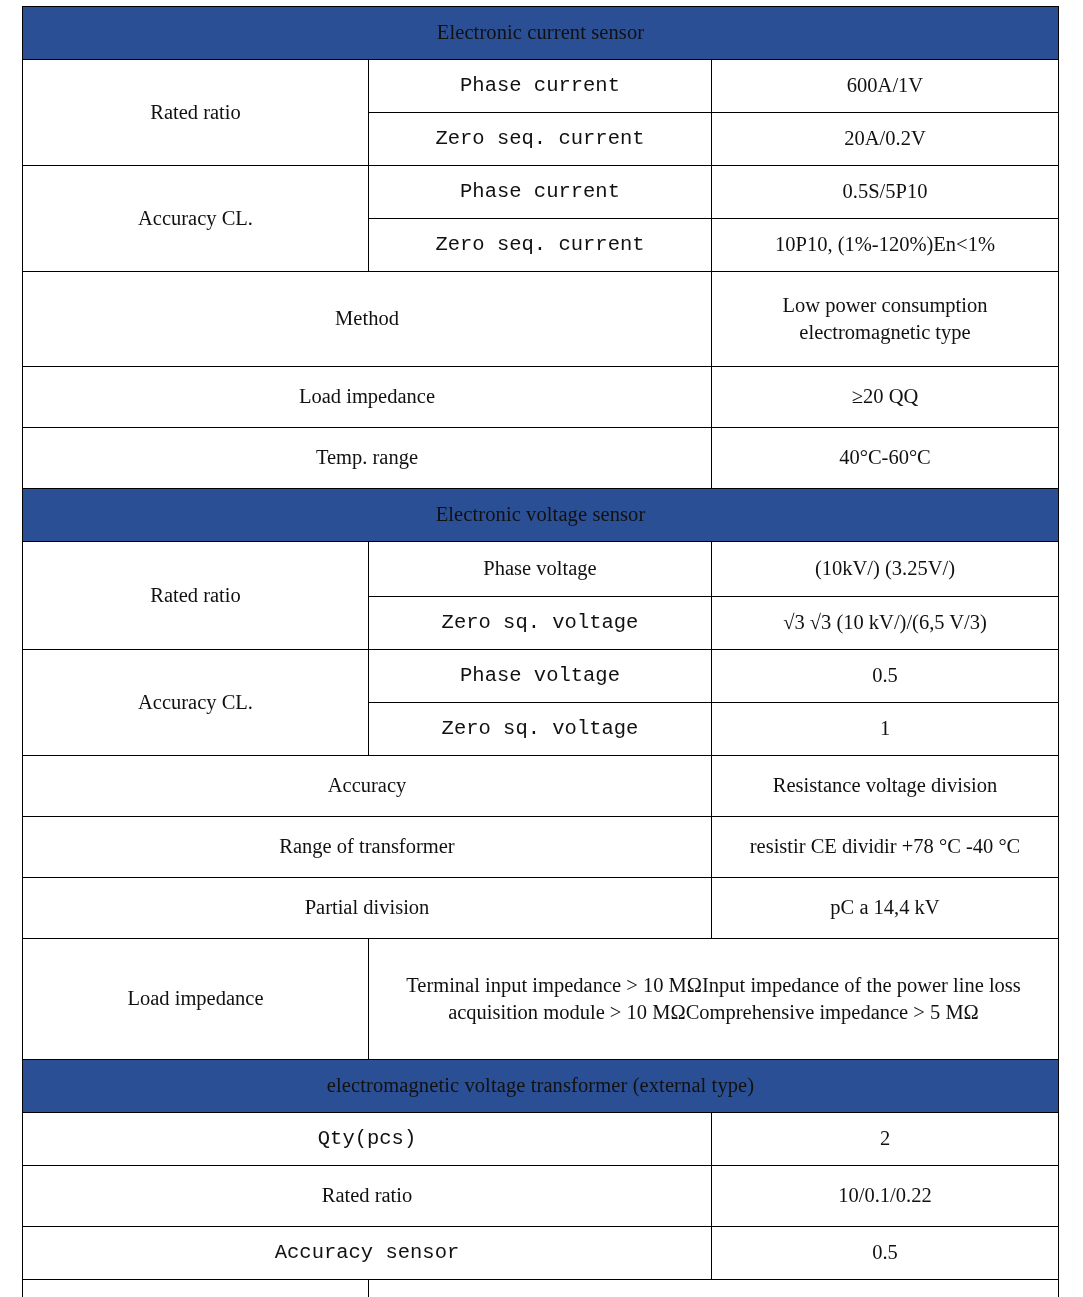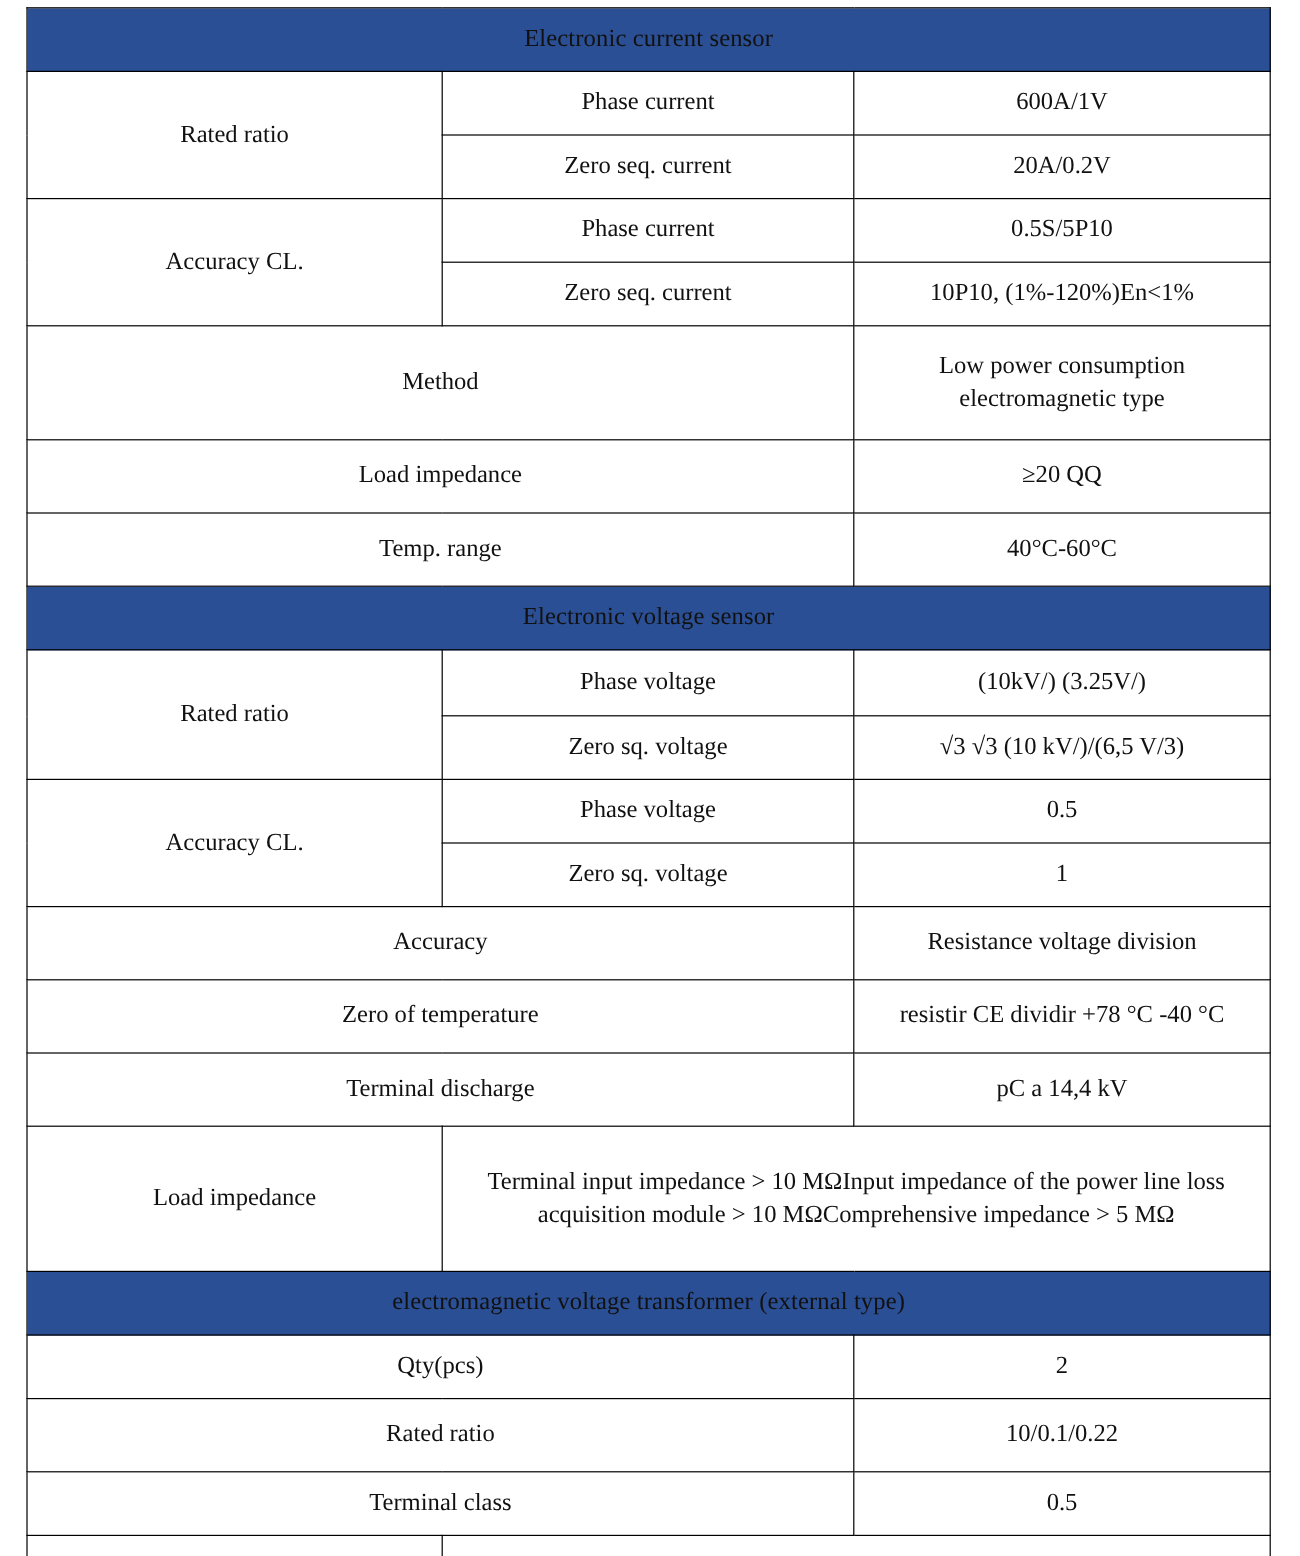--- a/index.html
+++ b/index.html
@@ -47,21 +47,21 @@
   }
   td.rowhead {
     
   }
   td.sub {
     
   }
   td.val {
     
   }
-  .tall-1 { height: 44px; }
+  .tall-1 { height: 44px; font-family: Liberation Mono, monospace; }
   .tall-2 { height: 46px; }
   .tall-3 { height: 86px; }
   .tall-4 { height: 52px; }
   .tall-5 { height: 112px; }
   .tall-6 { height: 146px; }
   .nowrapcell { white-space: nowrap; }
   .multiline { white-space: pre-line; }
   .sqrt-pair { letter-spacing: 0px; }
   col.c1 { width: 346px; }
   col.c2 { width: 343px; }
@@ -147,26 +147,26 @@
         <td class="sub tall-1">Zero sq. voltage</td>
         <td class="val">1</td>
       </tr>
 
       <tr>
         <td class="rowhead tall-4" colspan="2">Accuracy</td>
         <td class="val">Resistance voltage division</td>
       </tr>
 
       <tr>
-        <td class="rowhead tall-4" colspan="2">Zero of temperature</td>
+        <td class="rowhead tall-4" colspan="2">Range of transformer</td>
         <td class="val nowrapcell">resistir CE dividir +78 °C -40 °C</td>
       </tr>
 
       <tr>
-        <td class="rowhead tall-4" colspan="2">Terminal discharge</td>
+        <td class="rowhead tall-4" colspan="2">Partial division</td>
         <td class="val">pC a 14,4 kV</td>
       </tr>
 
       <tr>
         <td class="rowhead tall-5">Load impedance</td>
         <td class="val" colspan="2">Terminal input impedance &gt; 10 MΩInput impedance of the power line loss acquisition module &gt; 10 MΩComprehensive impedance &gt; 5 MΩ</td>
       </tr>
 
       <tr>
         <td class="section-header" colspan="3">electromagnetic voltage transformer (external type)</td>
@@ -176,21 +176,21 @@
         <td class="rowhead tall-1" colspan="2">Qty(pcs)</td>
         <td class="val">2</td>
       </tr>
 
       <tr>
         <td class="rowhead tall-4" colspan="2">Rated ratio</td>
         <td class="val">10/0.1/0.22</td>
       </tr>
 
       <tr>
-        <td class="rowhead tall-1" colspan="2">Terminal class</td>
+        <td class="rowhead tall-1" colspan="2">Accuracy sensor</td>
         <td class="val">0.5</td>
       </tr>
 
       <tr>
         <td class="rowhead tall-6">Capacity (VA)</td>
         <td class="val multiline" colspan="2">10/0.1 winding, 30 VA
 10/0.22 winding, meets product power consumption requirements
 Rated capacity ≥ 150 VA
 Short-time capacity ≥ 300 VA for 1 s</td>
       </tr>

